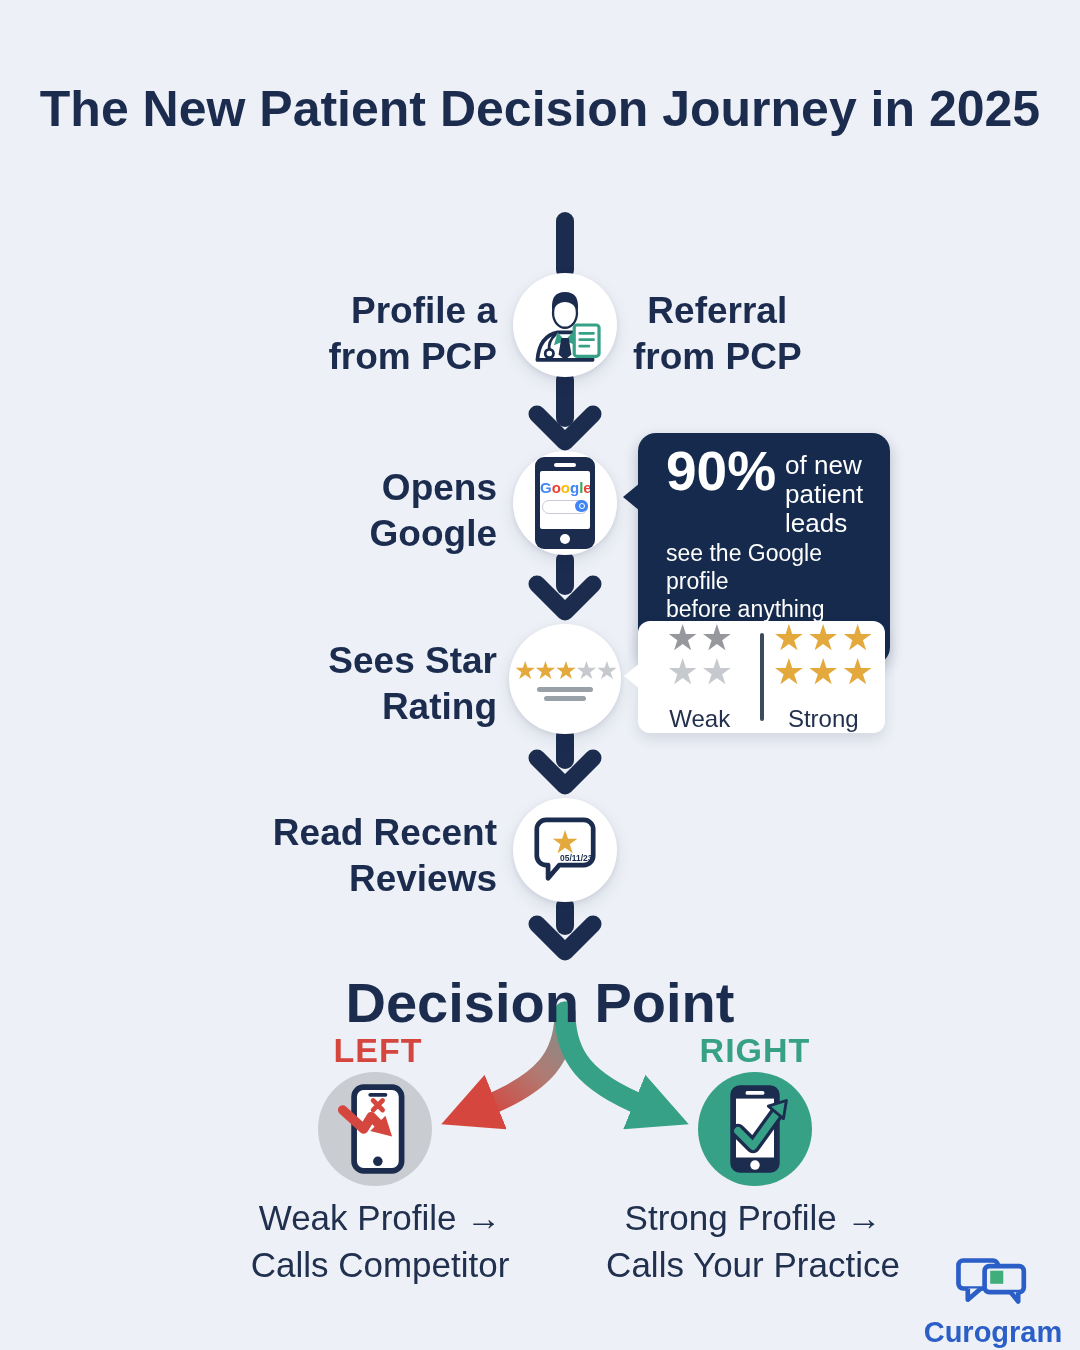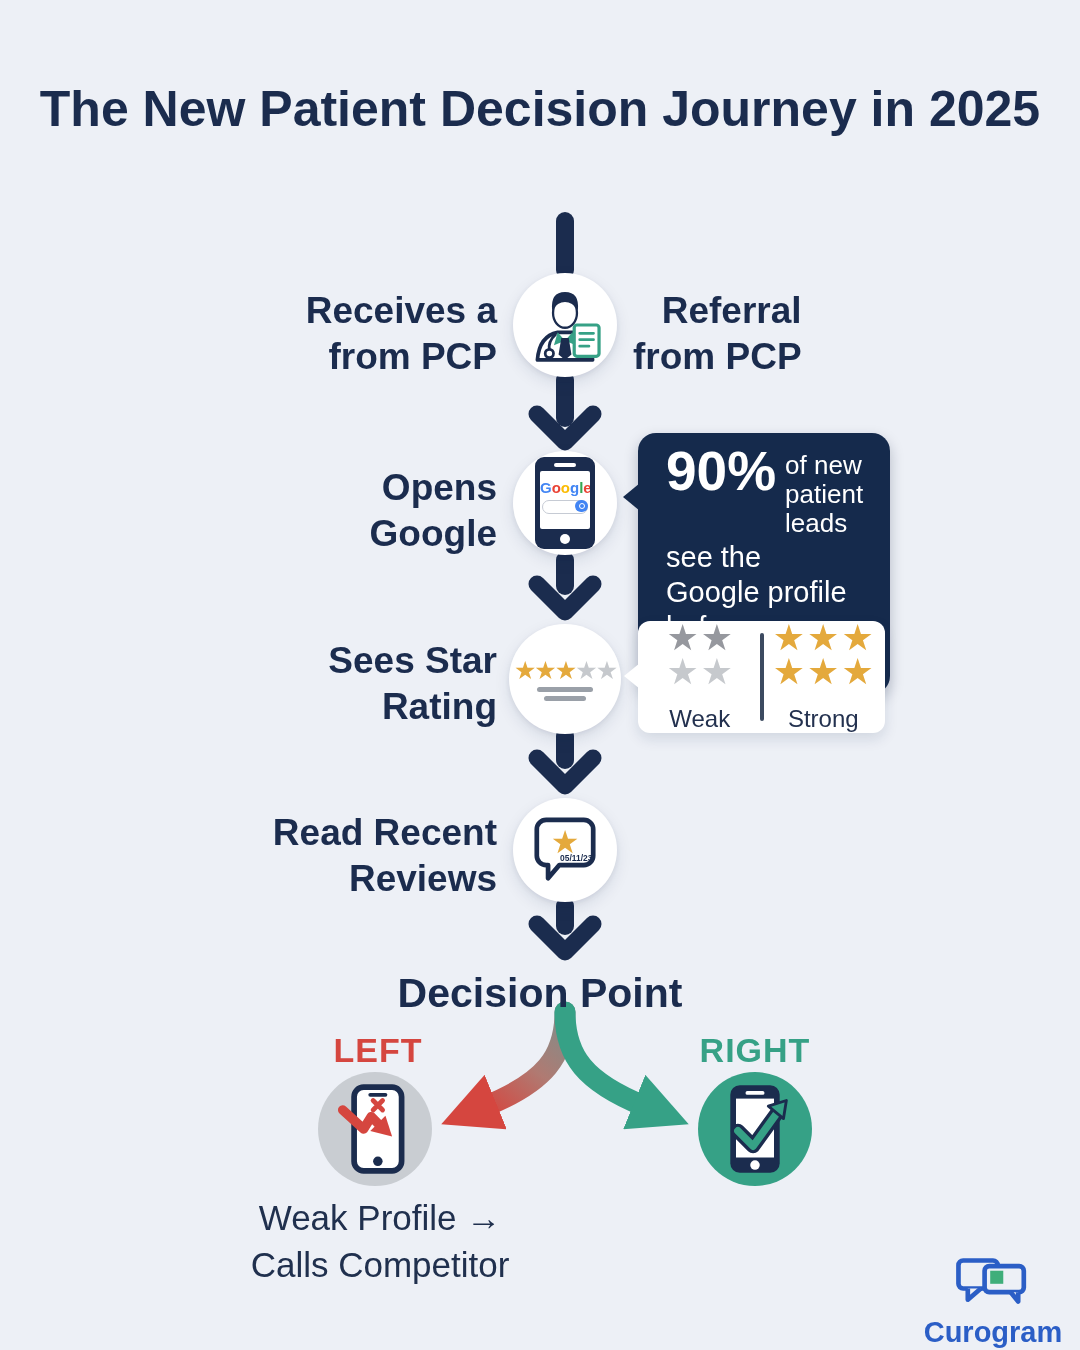--- a/index.html
+++ b/index.html
@@ -4,21 +4,21 @@
 <style>
   html,body{margin:0;padding:0;}
   body{font-family:"Liberation Sans",sans-serif;}
   #canvas{position:relative;width:1080px;height:1350px;background:#edf0f6;overflow:hidden;}
 
   
   .title{position:absolute;top:80px;left:0;width:100%;text-align:center;
          font-size:50px;font-weight:700;color:#1b2c4e;line-height:1.18;}
   .step-label{position:absolute;font-size:37px;font-weight:700;color:#1b2c4e;line-height:1.25;}
   .step-label.right-align{text-align:right;right:583px;}
-  .step-label.left-align{text-align:right;left:633px;}
+  .step-label.left-align{text-align:center;left:633px;}
   .step-label span{display:block;}
 
   
   #connectors{position:absolute;inset:0;width:1080px;height:1350px;pointer-events:none;}
 
   
   .node{position:absolute;background:#fff;border-radius:50%;
         box-shadow:0 6px 16px rgba(20,40,80,.10),0 2px 5px rgba(20,40,80,.08);
         display:flex;align-items:center;justify-content:center;}
   .c1{left:513px;top:273px;width:104px;height:104px;}
@@ -45,37 +45,37 @@
 
   
   .callout{position:absolute;left:638px;top:433px;width:252px;background:#152a4c;border-radius:18px;
            color:#fff;padding:12px 28px 14px;box-sizing:border-box;box-shadow:0 6px 14px rgba(10,25,55,.25);}
   .callout:before{content:"";position:absolute;left:-15px;top:50px;border-top:14px solid transparent;
            border-bottom:14px solid transparent;border-right:17px solid #152a4c;}
   .callout .row1{display:flex;align-items:flex-start;}
   .callout .stat{font-size:55px;font-weight:700;line-height:.95;margin-right:9px;}
   .callout .lead{font-size:26px;line-height:1.12;padding-top:6px;}
   .callout .lead span{display:block;}
-  .callout .body{font-size:29px;line-height:1.2;margin-top:2px;}
+  .callout .body{font-size:23px;line-height:1.2;margin-top:2px;}
   .callout .body span{display:block;}
 
   
   .compare{position:absolute;left:638px;top:621px;width:247px;height:112px;background:#fff;border-radius:12px;
            box-shadow:0 6px 14px rgba(20,40,80,.12);display:flex;align-items:stretch;padding:6px 8px;box-sizing:border-box;}
   .compare:before{content:"";position:absolute;left:-14px;top:42px;border-top:13px solid transparent;
            border-bottom:13px solid transparent;border-right:16px solid #fff;}
   .cmp-col{flex:1;display:flex;flex-direction:column;align-items:center;justify-content:center;}
   .cmp-stars{display:grid;grid-template-columns:repeat(2,auto);line-height:.92;font-size:36px;column-gap:2px;}
   .cmp-stars.three{grid-template-columns:repeat(3,auto);}
   .cmp-label{font-size:24px;color:#23314f;margin-top:17px;}
   .cmp-divider{width:4px;background:#3c4a60;border-radius:2px;margin:6px 6px;}
 
   
   .decision-title{position:absolute;top:970px;left:0;width:100%;text-align:center;
-                  font-size:41px;font-weight:700;color:#1b2c4e;}
+                  font-size:56px;font-weight:700;color:#1b2c4e;}
   .dir-label{position:absolute;top:1031px;width:140px;text-align:center;font-size:34px;font-weight:700;letter-spacing:1px;}
   .dir-label.left{left:308px;color:#d5463f;}
   .dir-label.right{left:685px;color:#36a186;}
 
   .outcome{position:absolute;border-radius:50%;width:114px;height:114px;top:1072px;
            display:flex;align-items:center;justify-content:center;}
   .outcome.weak{left:318px;background:#c9cdd2;}
   .outcome.strong{left:698px;background:#36a186;}
 
   .outcome-label{position:absolute;top:1194px;width:420px;text-align:center;font-size:35px;font-weight:500;
@@ -125,21 +125,21 @@
       <path d="M537 758 L565 786 L593 758"></path>
       <path d="M537 924 L565 952 L593 924"></path>
     </g>
     <g fill="none" stroke-linecap="round">
       <path d="M565 1012 C565 1056, 545 1082, 486 1106" stroke="url(#redgrad)" stroke-width="21" marker-end="url(#mred)"></path>
       <path d="M565 1012 C565 1056, 585 1082, 644 1106" stroke="#36a186" stroke-width="21" marker-end="url(#mteal)"></path>
     </g>
   </svg>
 
   <div class="step-label right-align" style="top:288px;">
-    <span>Receives a</span>
+    <span>Profile a</span>
     <span>from PCP</span>
   </div>
   <div class="node c1">
     <svg width="92" height="92" viewBox="0 0 100 100">
       <path d="M20 88 Q22 62 42 58 L58 58 Q78 62 80 88 Z" fill="#fff" stroke="#1b2c4e" stroke-width="4" stroke-linejoin="round"></path>
       <path d="M42 58 L50 67 L38 72 Z" fill="#36a186"></path>
       <path d="M58 58 L50 67 L62 72 Z" fill="#36a186"></path>
       <path d="M46 64 L54 64 L57 82 L50 88 L43 82 Z" fill="#1b2c4e"></path>
       <ellipse cx="50" cy="37" rx="13" ry="16" fill="#fff" stroke="#1b2c4e" stroke-width="2.5"></ellipse>
       <path d="M36 34 Q34 14 50 14 Q66 14 64 34 Q58 25 50 25 Q42 25 36 34 Z" fill="#1b2c4e"></path>
@@ -257,20 +257,24 @@
       <path d="M42 62 L58 78 L84 42" stroke="#1b2c4e" stroke-width="15" fill="none" stroke-linecap="round" stroke-linejoin="round"></path>
       <path d="M42 62 L58 78 L84 42" stroke="#36a186" stroke-width="8" fill="none" stroke-linecap="round" stroke-linejoin="round"></path>
       <polygon points="93,30 90,49 74,36" fill="#36a186" stroke="#1b2c4e" stroke-width="3" stroke-linejoin="round"></polygon>
     </svg>
   </div>
 
   <div class="outcome-label weak">
     <span>Weak Profile →</span>
     <span>Calls Competitor</span>
   </div>
+  <div class="outcome-label strong">
+    <span>Strong Profile →</span>
+    <span>Calls Your Practice</span>
+  </div>
 
   <div class="brand">
     <svg width="84" height="58" viewBox="0 0 90 60">
       <rect x="8" y="8" width="42" height="30" rx="5" fill="none" stroke="#2b5ec6" stroke-width="5"></rect>
       <path d="M18 38 L18 50 L32 38" fill="#edf0f6" stroke="#2b5ec6" stroke-width="5" stroke-linejoin="round"></path>
       <rect x="36" y="14" width="42" height="28" rx="5" fill="#edf0f6" stroke="#2b5ec6" stroke-width="5"></rect>
       <rect x="42" y="19" width="14" height="14" fill="#3fae7a"></rect>
       <path d="M64 42 L72 52 L72 42" fill="#edf0f6" stroke="#2b5ec6" stroke-width="5" stroke-linejoin="round"></path>
     </svg>
     <div class="word">Curogram</div>

